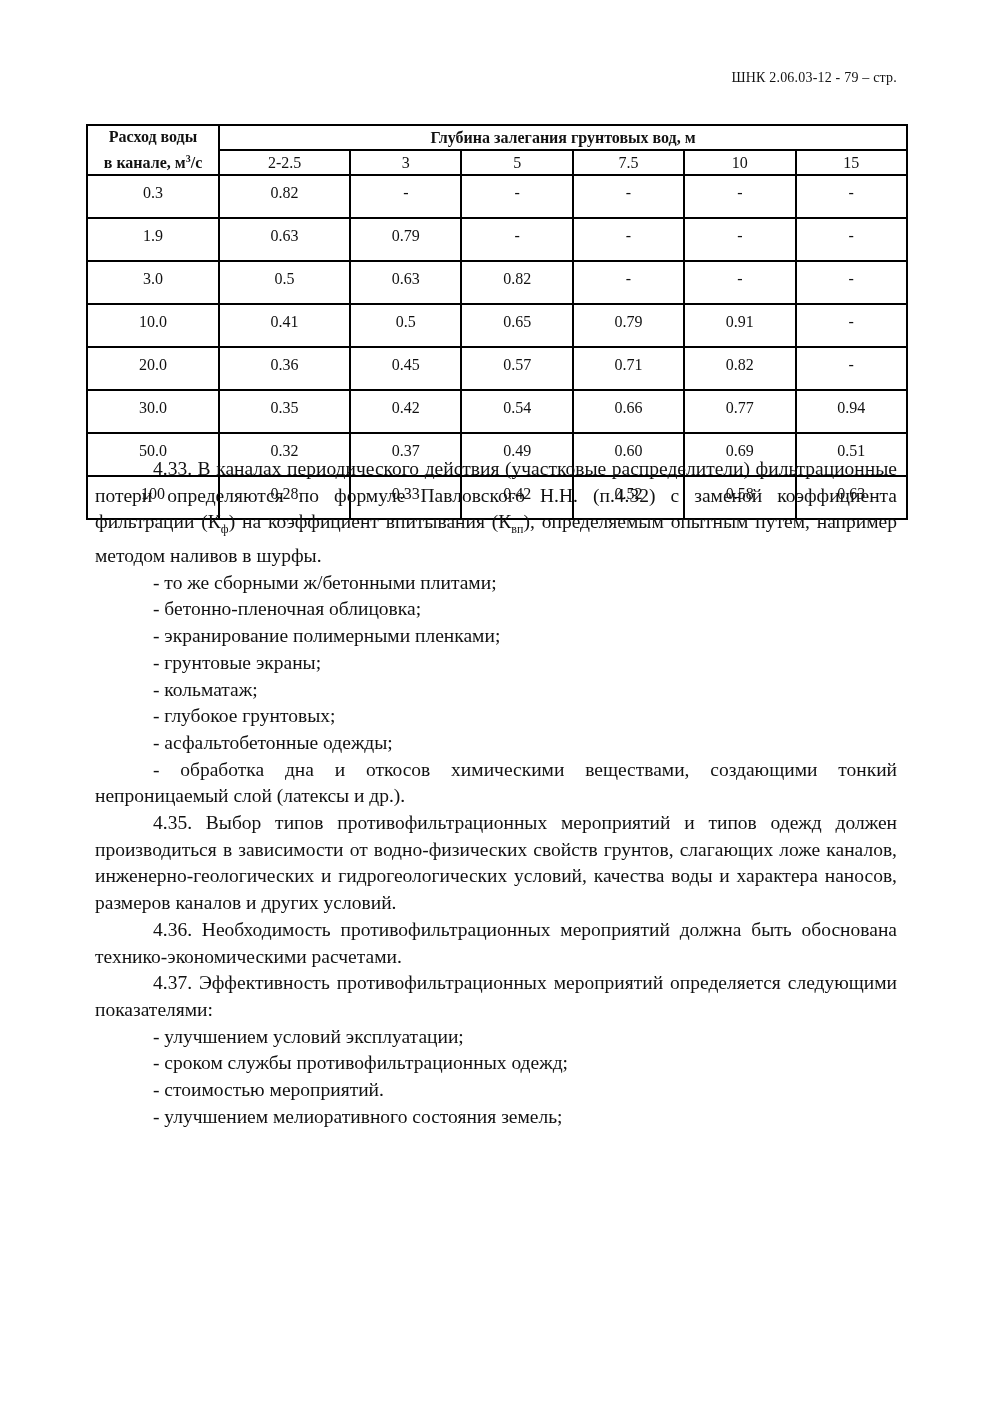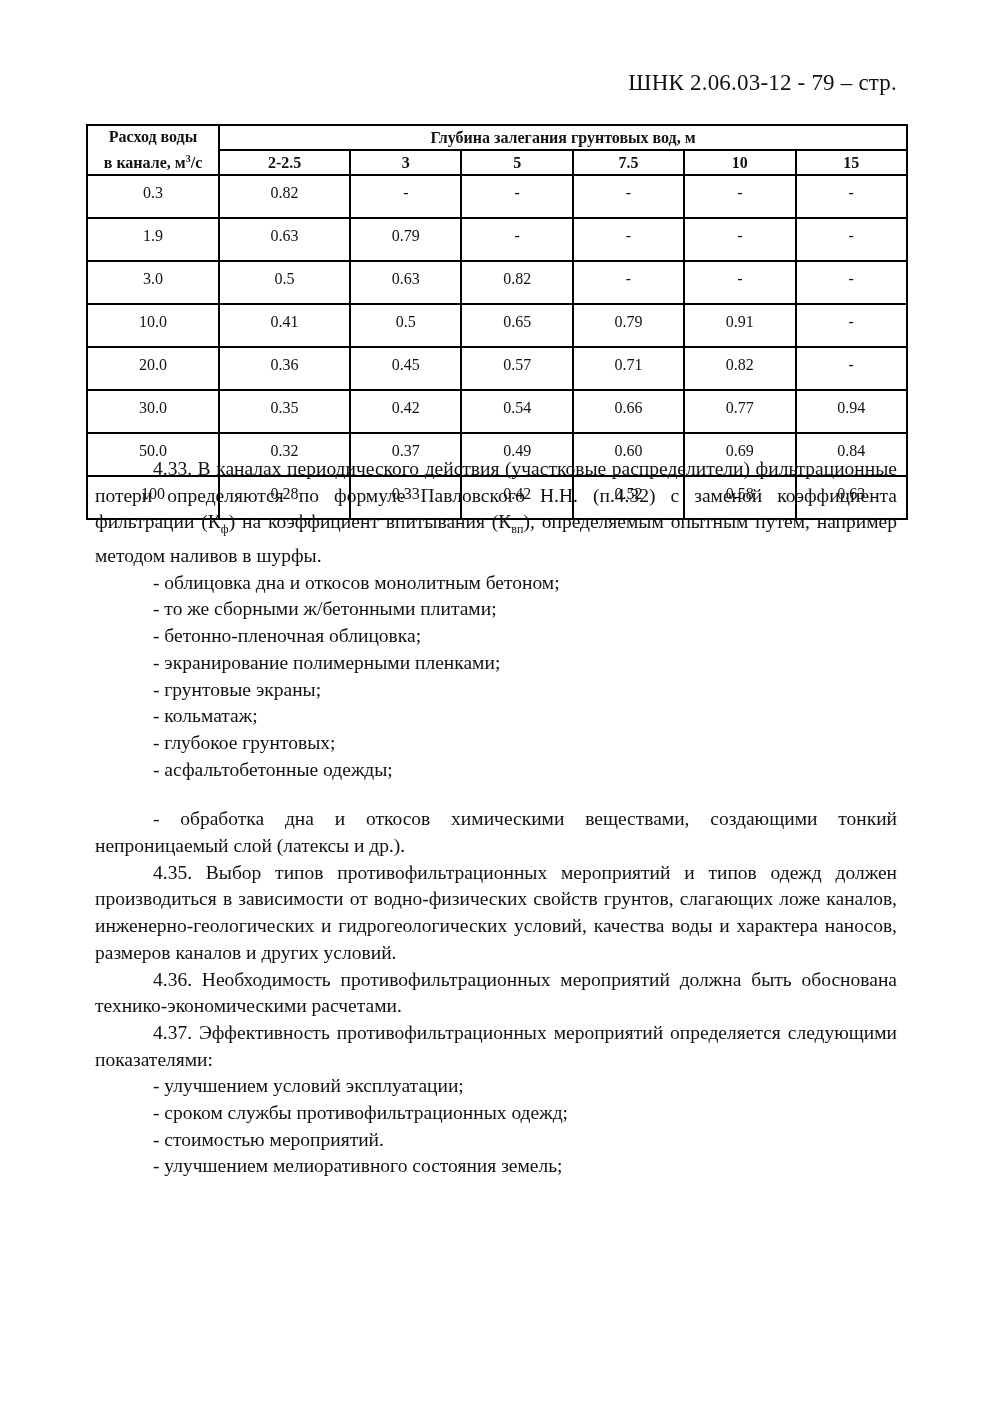--- a/index.html
+++ b/index.html
@@ -1,30 +1,30 @@
 <!DOCTYPE html>
 <html><head>
 <meta charset="utf-8">
 <style>
   html, body { margin: 0; padding: 0; background: #ffffff; }
   body { width: 992px; height: 1403px; position: relative; overflow: hidden;
          font-family: "Liberation Serif", "DejaVu Serif", serif; color: #111; }
-  .hdr { position: absolute; top: 70px; right: 95px; font-size: 23px; letter-spacing: 0.2px; }
+  .hdr { position: absolute; top: 70px; right: 95px; font-size: 14px; letter-spacing: 0.2px; }
   table.t { position: absolute; left: 86px; top: 124px; width: 822px; border-collapse: collapse;
             font-size: 16px; }
   table.t td { border: 2px solid #000; text-align: center; padding: 0; }
   table.t .h1 td { height: 21px; font-weight: bold; }
   table.t .h2 td { height: 21px; }
   table.t .hcol { font-weight: bold; width: 130px; line-height: 22px; }
   table.t .data td { height: 33px; vertical-align: top; padding-top: 8px; }
-  table.t .sub td { font-weight: bold; }
+  table.t .sub td { font-weight: normal; }
   .body { position: absolute; left: 95px; top: 456px; width: 802px; font-size: 19.5px; line-height: 26.7px; }
   .p { text-align: justify; text-indent: 58px; margin: 0; }
   .li { margin: 0; padding-left: 58px; }
-  .li.wrap { padding-left: 0; text-indent: 58px; text-align: justify; margin-top: 23px; }
+  .li.wrap { padding-left: 0; text-indent: 58px; text-align: justify; }
   sub { font-size: 12px; }
   sup { font-size: 10px; }
 </style>
 </head>
 <body>
 
 <div class="hdr">ШНК 2.06.03-12 - 79 – стр.</div>
 
 <table class="t">
   <tbody>
@@ -99,38 +99,37 @@
         <td>0.77</td>
         <td>0.94</td>
       </tr>
       <tr class="data">
         <td>50.0</td>
         <td>0.32</td>
         <td>0.37</td>
         <td>0.49</td>
         <td>0.60</td>
         <td>0.69</td>
-        <td>0.84</td>
+        <td>0.51</td>
       </tr>
       <tr class="data">
         <td>100</td>
         <td>0.28</td>
         <td>0.33</td>
         <td>0.42</td>
         <td>0.52</td>
         <td>0.58</td>
         <td>0.63</td>
       </tr>
     </tbody>
 </table>
 
 <div class="body">
   <p class="p"><span>4.33. В каналах периодического действия (участковые распределители) фильтрационные потери определяются по формуле Павловского Н.Н. (п.4.32) с заменой коэффициента фильтрации (К</span><sub>ф</sub><span>) на коэффициент впитывания (К</span><sub>вп</sub><span>), определяемым опытным путем, например методом наливов в шурфы.</span></p>
   <div id="list434">
-      <p class="li">- облицовка дна и откосов монолитным бетоном;</p>
       <p class="li">- то же сборными ж/бетонными плитами;</p>
       <p class="li">- бетонно-пленочная облицовка;</p>
       <p class="li">- экранирование полимерными пленками;</p>
       <p class="li">- грунтовые экраны;</p>
       <p class="li">- кольматаж;</p>
       <p class="li">- глубокое грунтовых;</p>
       <p class="li">- асфальтобетонные одежды;</p>
       <p class="li wrap">- обработка дна и откосов химическими веществами, создающими тонкий непроницаемый слой (латексы и др.).</p>
     </div>
   <p class="p">4.35. Выбор типов противофильтрационных мероприятий и типов одежд должен производиться в зависимости от водно-физических свойств грунтов, слагающих ложе каналов, инженерно-геологических и гидрогеологических условий, качества воды и характера наносов, размеров каналов и других условий.</p>

